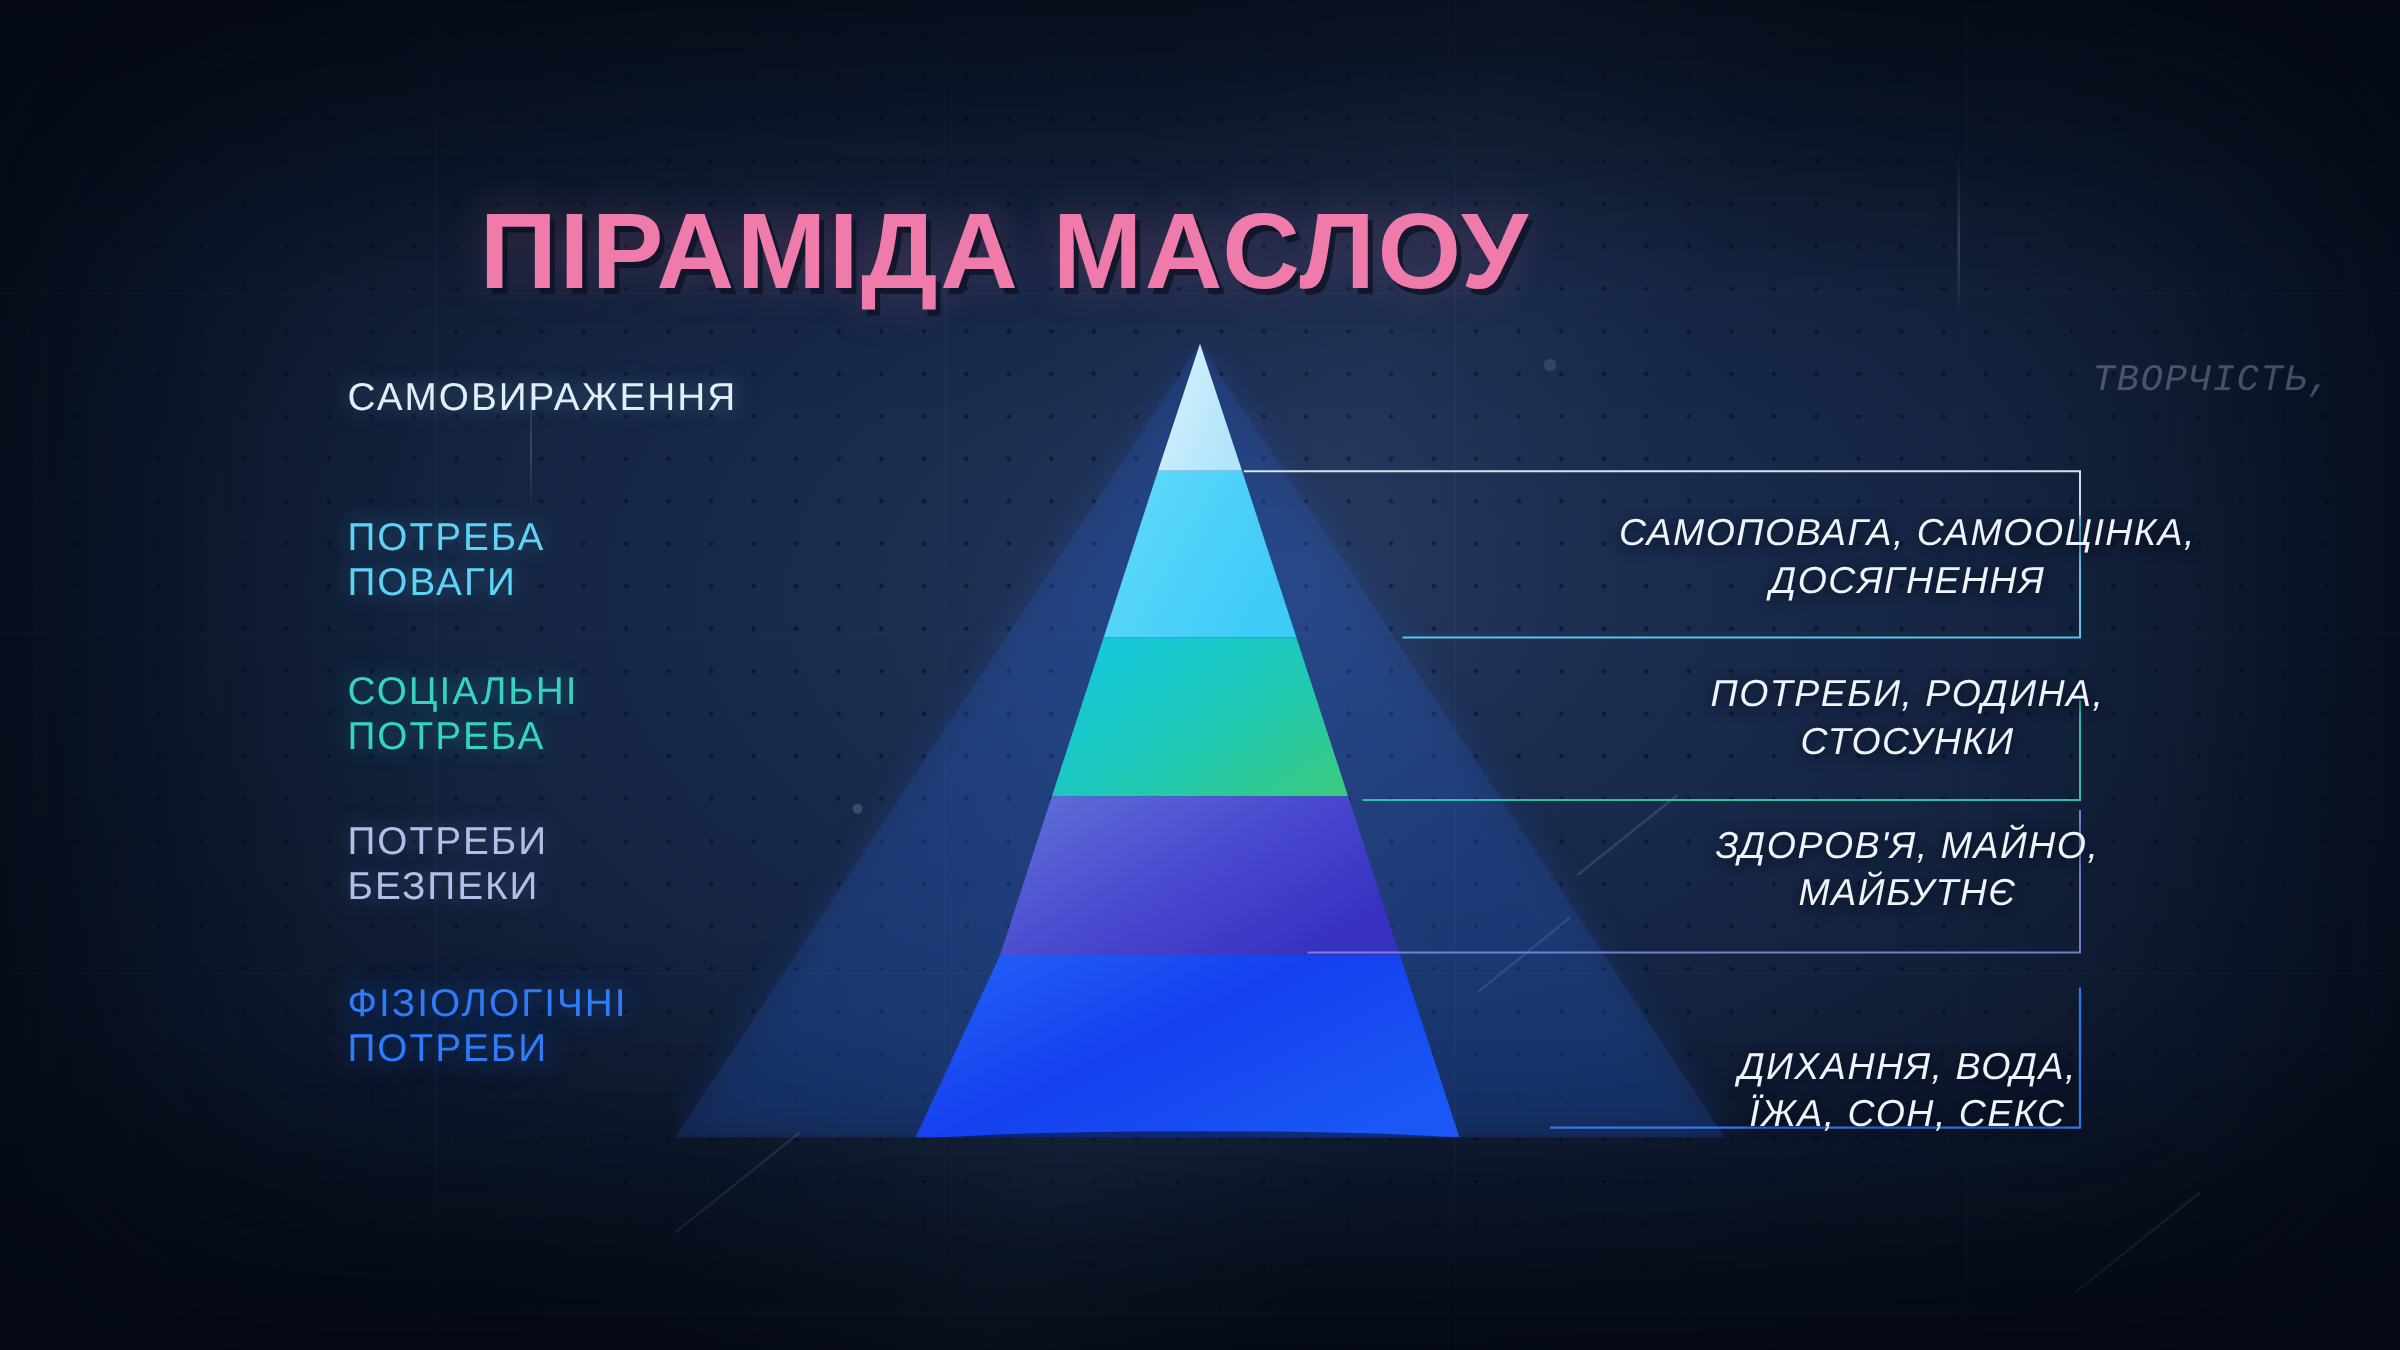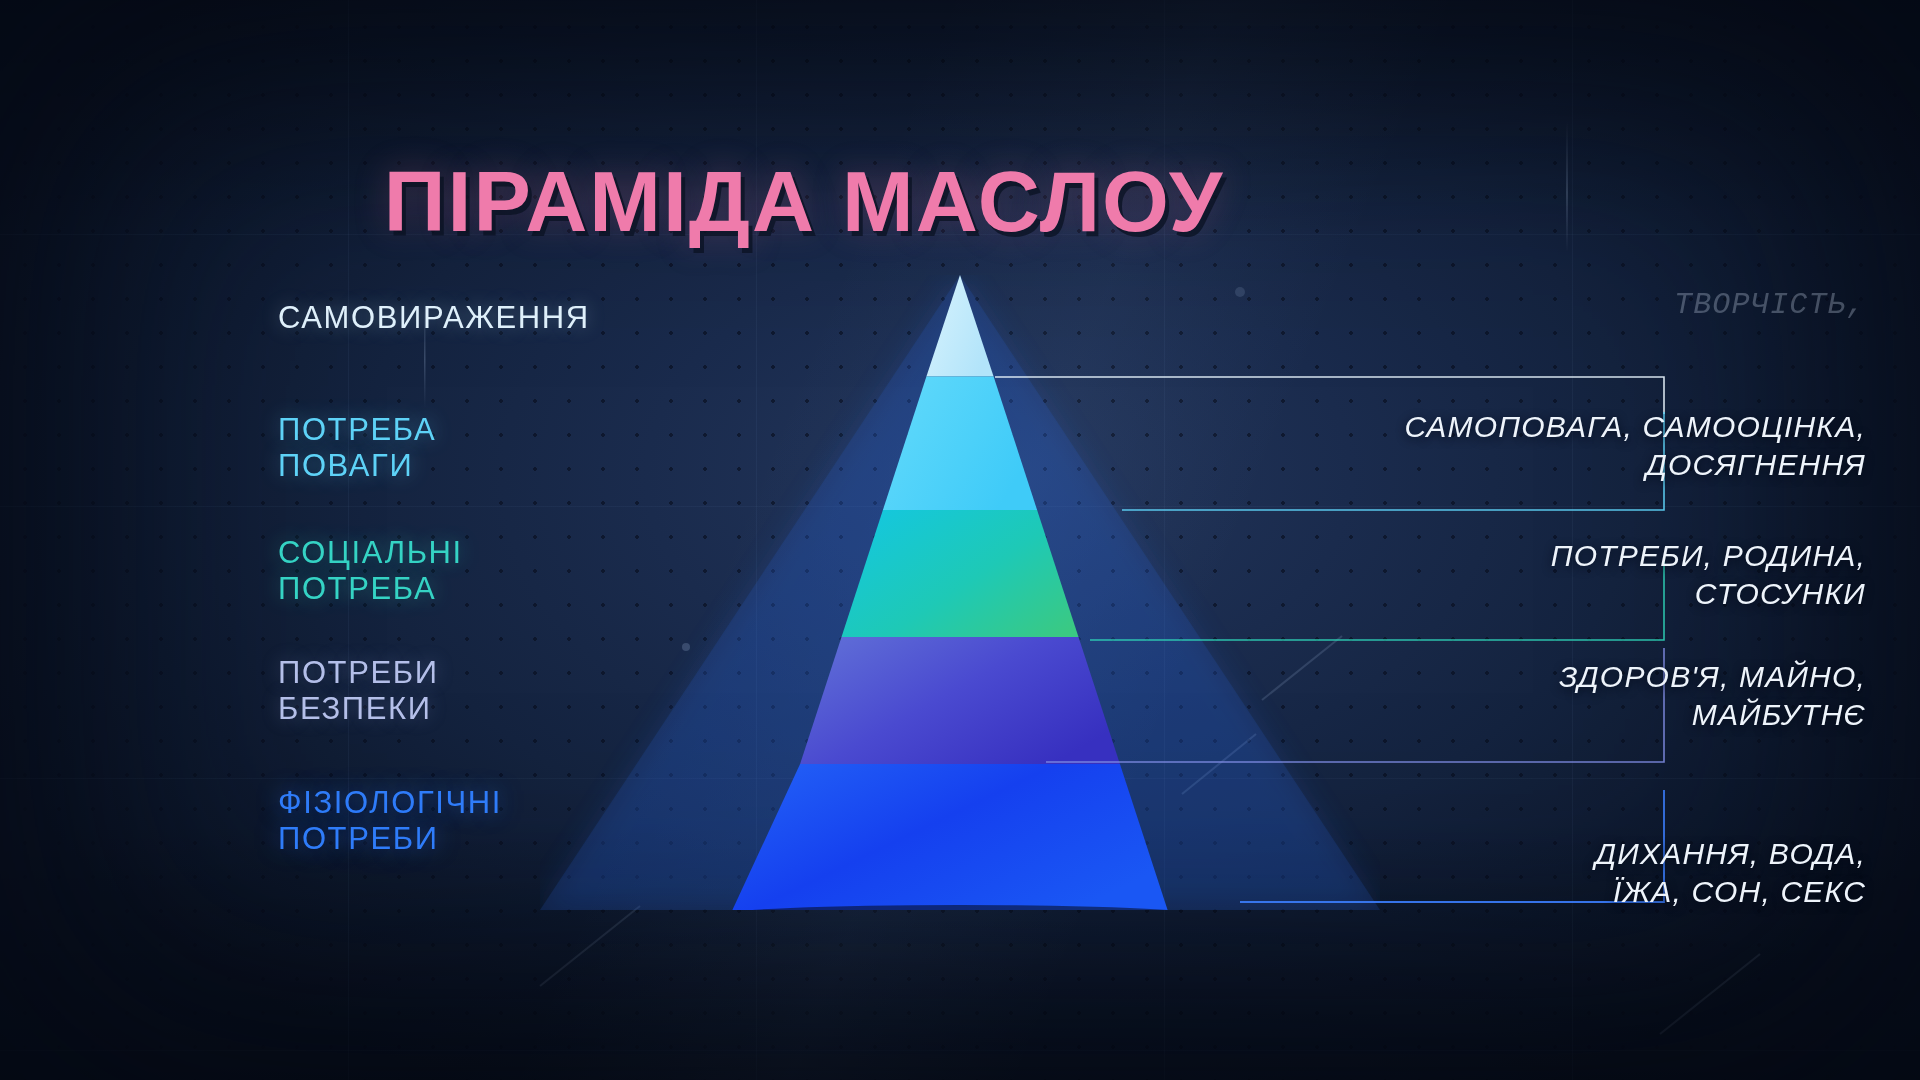--- a/index.html
+++ b/index.html
@@ -82,21 +82,21 @@
     line-height: 1.17;
     text-align: left;
     white-space: pre-line;
   }
 
   
   .desc {
     position: absolute;
     right: 54px;
     width: 680px;
-    text-align: right;
+    text-align: center;
     font-size: 30px;
     font-style: italic;
     font-weight: 400;
     letter-spacing: 1.2px;
     line-height: 1.26;
     color: #eef4fb;
     white-space: pre-line;
     text-shadow: 0 2px 10px rgba(4,10,24,0.9);
   }
   .top-note {

